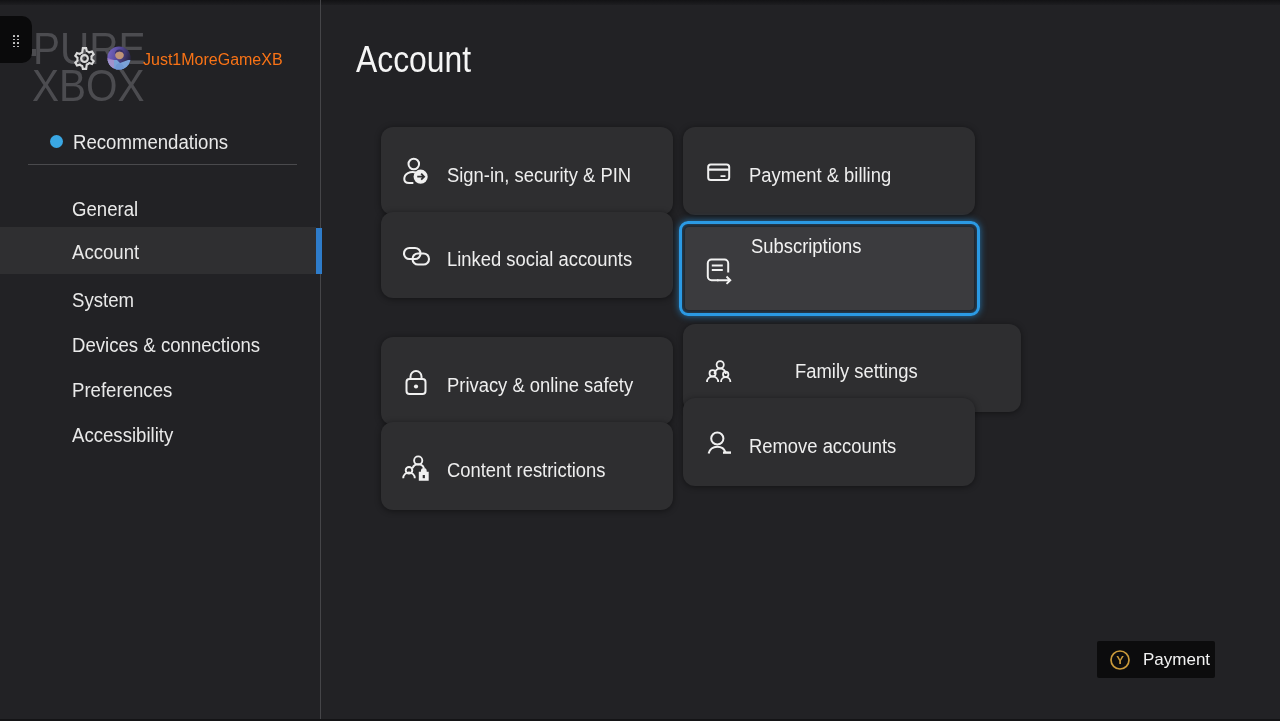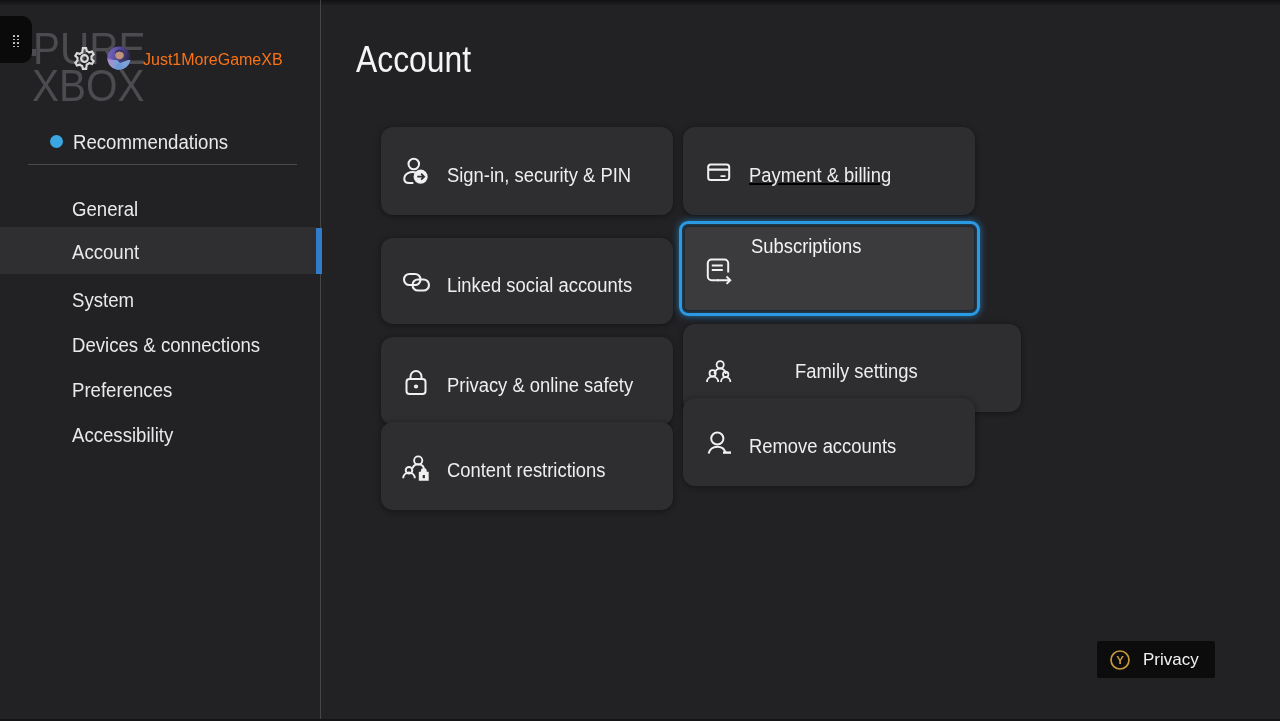--- a/index.html
+++ b/index.html
@@ -112,32 +112,32 @@
       <path d="M16 16.5 c-5.5-1.5 -11 1.2 -11 6.2 c0 2.6 2 3.8 4.6 3.8 h4"></path>
     </g>
     <circle cx="20.5" cy="20.5" r="6.7" fill="#f0f0f0"></circle>
     <g stroke="#2e2e30" stroke-width="1.7" fill="none">
       <path d="M17.3 20.5 h6 M21 17.7 l2.8 2.8 -2.8 2.8"></path>
     </g>
   </svg>
   <div class="txt">Sign-in, security &amp; PIN</div>
 </div>
 
-<div class="tile" style="left:683px;top:127px;text-decoration:underline;">
+<div class="tile" style="left:683px;top:127px;">
   <svg style="transform:translateY(calc(-50% + 1.5px));" width="34" height="30" viewBox="0 0 34 30">
     <g fill="none" stroke="#f0f0f0">
       <rect x="7.2" y="7" width="21" height="15.6" rx="2.6" stroke-width="2"></rect>
       <path d="M7.2 12.2 h21" stroke-width="2.2"></path>
       <path d="M19.5 18.6 h5" stroke-width="1.8"></path>
     </g>
   </svg>
   <div class="txt">Payment &amp; billing</div>
 </div>
 
-<div class="tile" style="left:381px;top:238px;height:86px;">
+<div class="tile" style="left:381px;top:212px;height:86px;">
   <svg style="left:15.5px;transform:translateY(calc(-50% - 2px));" width="36" height="32" viewBox="0 0 36 32">
     <g fill="none" stroke="#f0f0f0" stroke-width="2.1">
       <rect x="7" y="11" width="16.5" height="11" rx="5.5"></rect>
       <rect x="15.5" y="16.5" width="16.5" height="11" rx="5.5"></rect>
     </g>
   </svg>
   <div class="txt">Linked social accounts</div>
 </div>
 
 <div id="selwrap" class="abs">
@@ -203,15 +203,15 @@
     <path d="M22 27.6 h8" stroke="#f0f0f0" stroke-width="2.4" fill="none"></path>
   </svg>
   <div class="txt">Remove accounts</div>
 </div>
 
 <div class="abs" id="search">
   <svg class="abs" style="left:13px;top:8.5px;" width="20" height="20" viewBox="0 0 20 20">
     <circle cx="10" cy="10" r="9" fill="none" stroke="#c9993a" stroke-width="1.7"></circle>
     <text x="10" y="14.2" text-anchor="middle" font-family="Liberation Sans" font-size="11.5" font-weight="bold" fill="#c9993a">Y</text>
   </svg>
-  <div class="stxt">Privacy</div>
+  <div class="stxt">Payment</div>
 </div>
 <div class="abs" id="botstrip"></div>
 
 </body></html>

